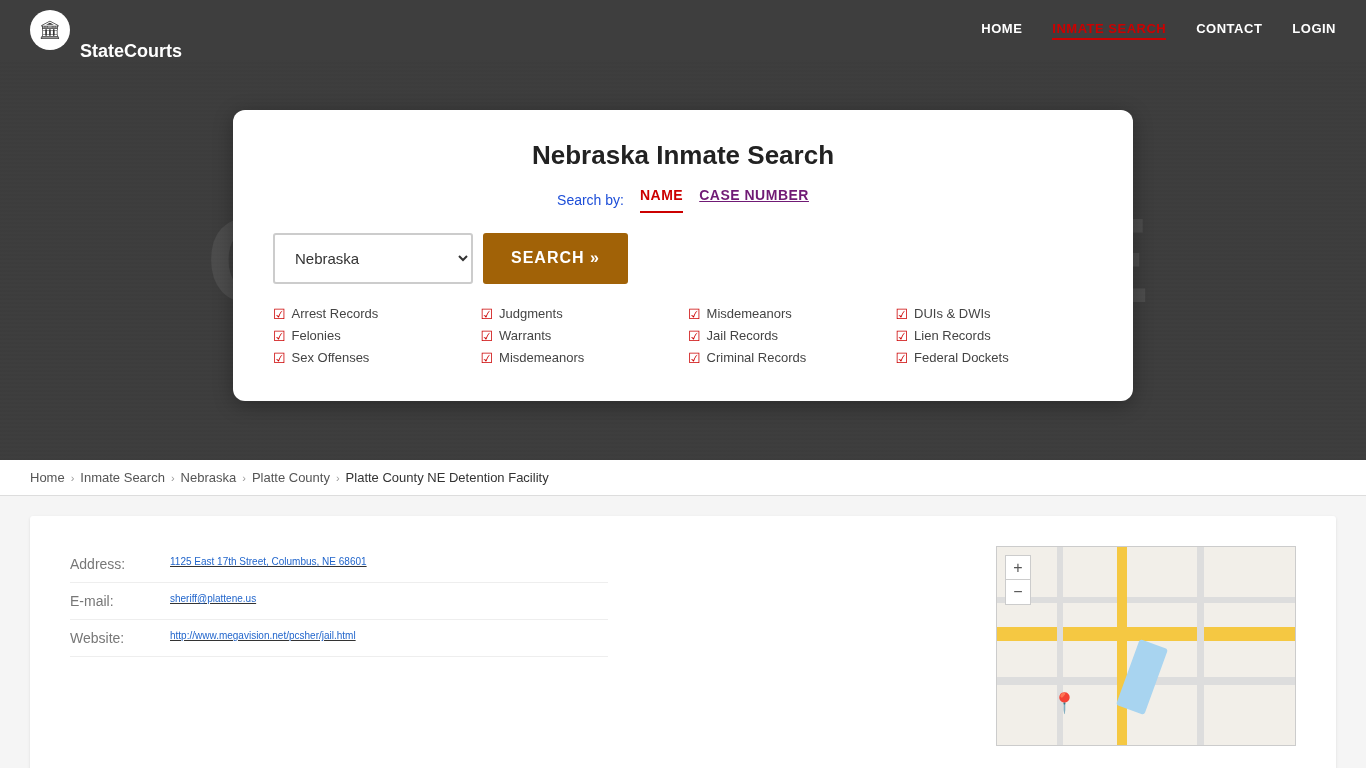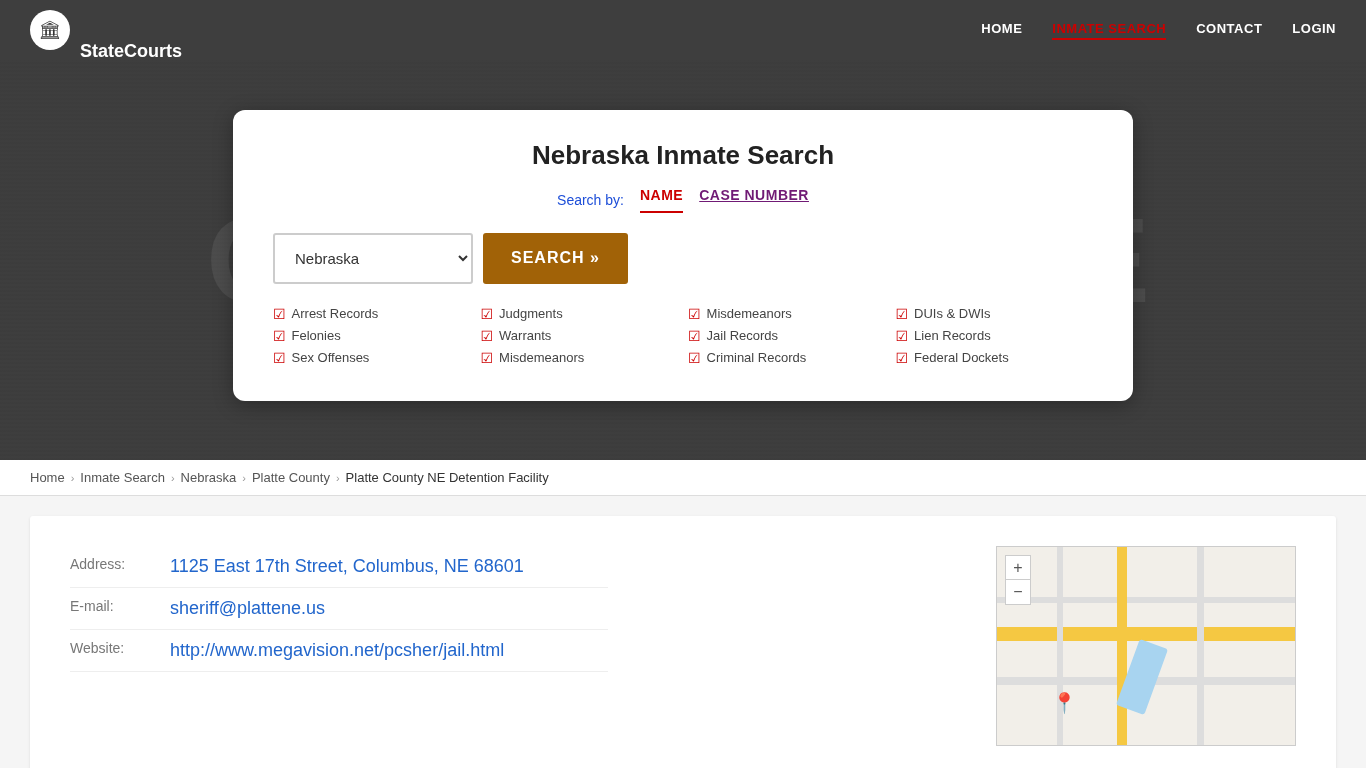--- a/index.html
+++ b/index.html
@@ -249,21 +249,22 @@
       padding: 10px 0;
       vertical-align: top;
     }
     .info-label {
       color: #777;
       width: 100px;
       font-size: 14px;
     }
     .info-value {
       color: #333;
-      font-size: 18px;
+      font-size: 10px;
+      text-decoration: underline;
     }
     .info-link {
       color: #2266cc;
       text-decoration: none;
     }
     .detail-row {
       display: flex;
       gap: 30px;
     }
     .info-section {

